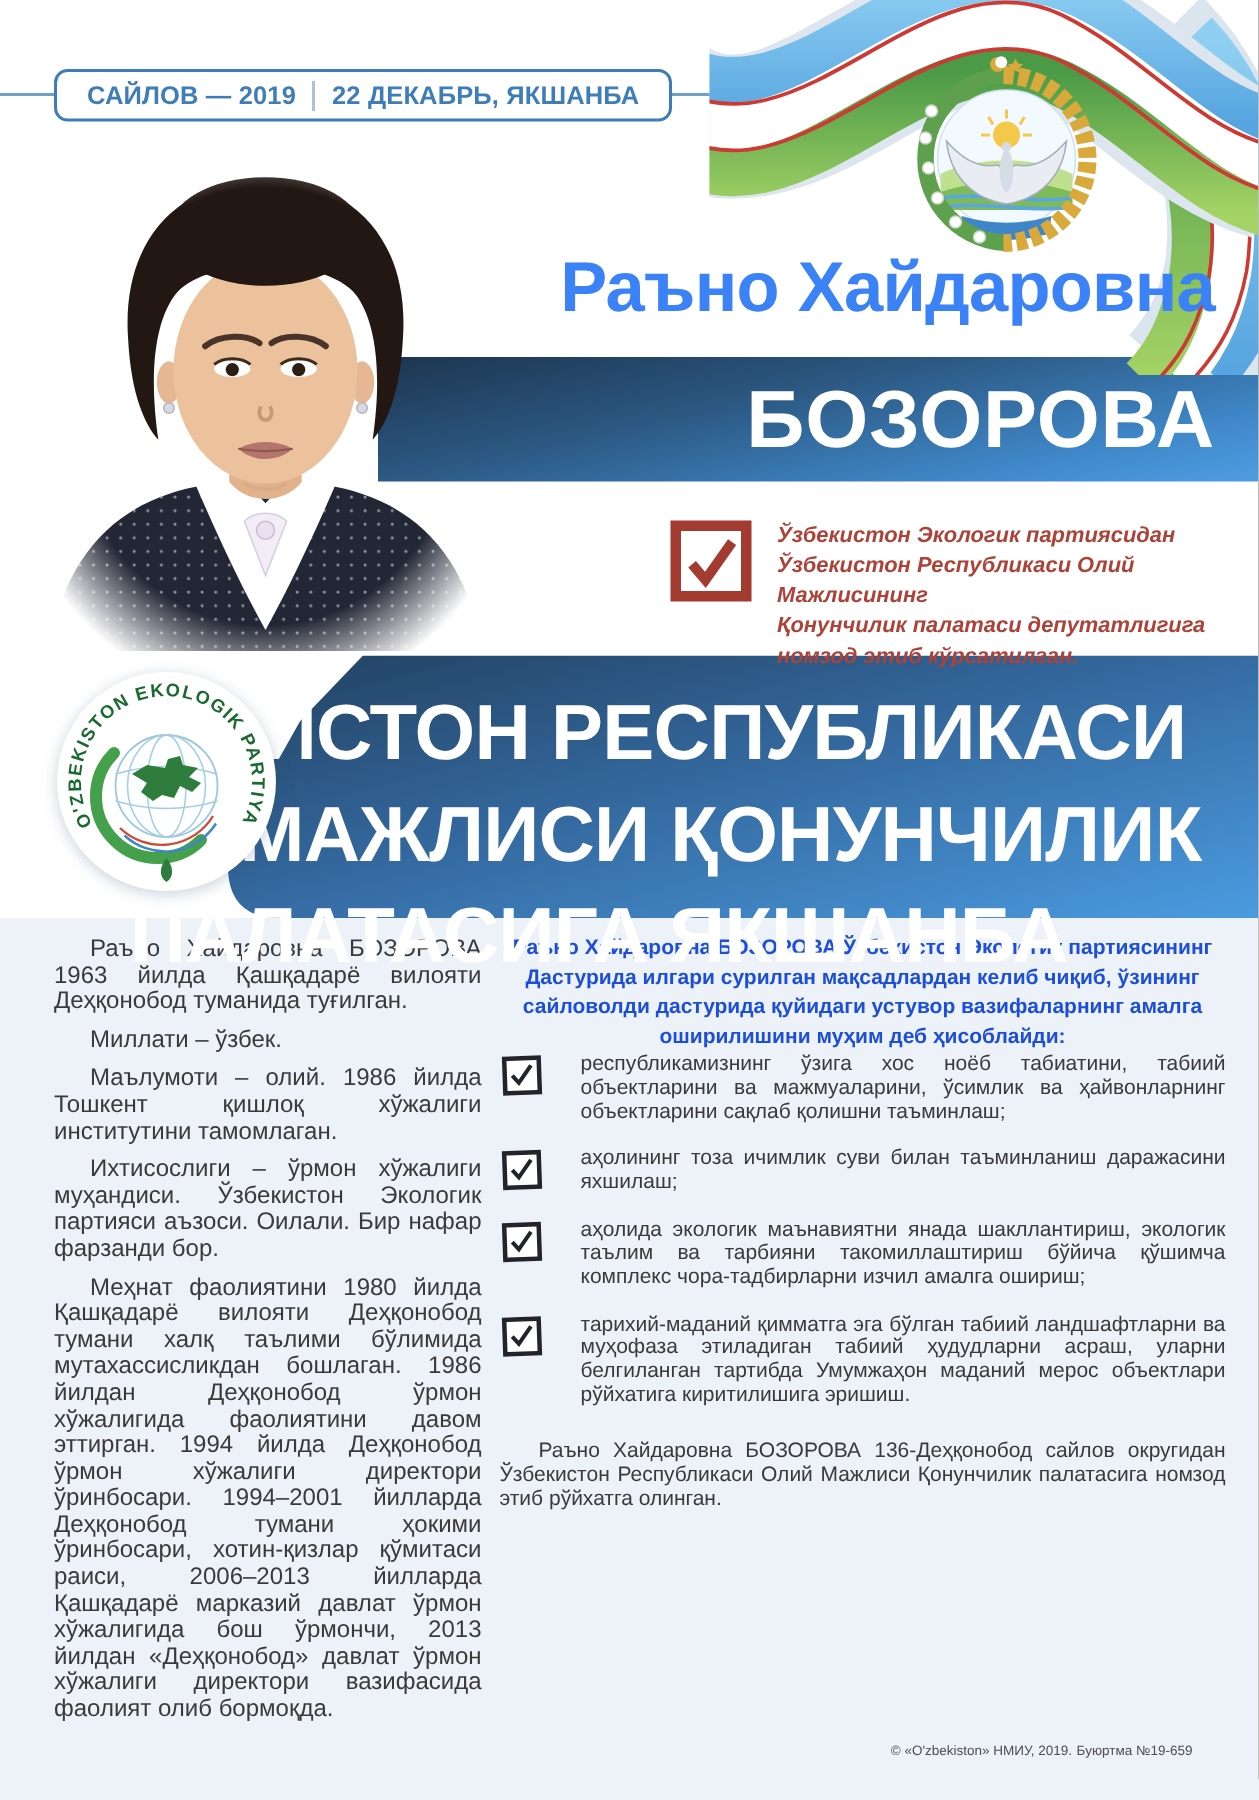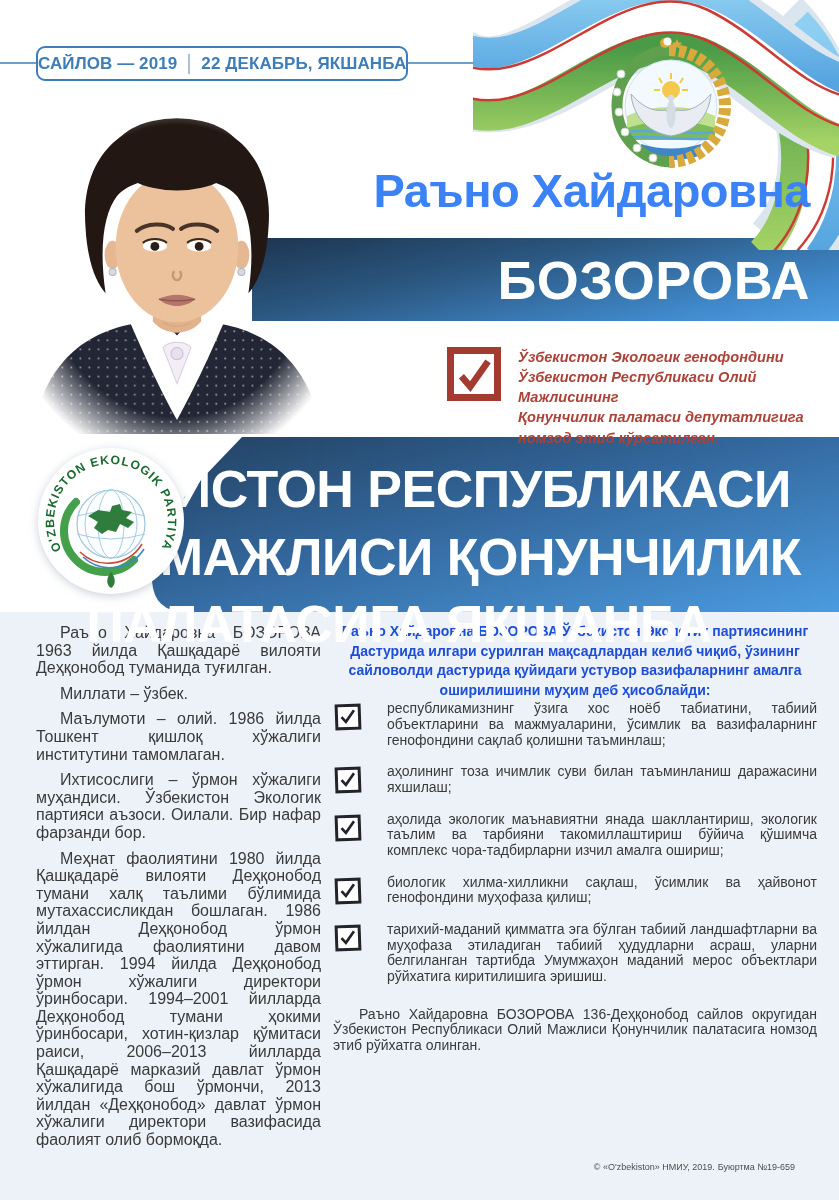--- a/index.html
+++ b/index.html
@@ -1,21 +1,21 @@
 <!DOCTYPE html>
 <html><head>
 <meta charset="utf-8">
 <style>
   html,body{margin:0;padding:0;background:#888;}
   .page{position:relative;width:839px;height:1200px;background:#fff;overflow:hidden;
         font-family:"Liberation Sans","DejaVu Sans",sans-serif;margin:0 auto;}
   
   .top-rule{position:absolute;top:62px;left:0;width:524px;height:2px;background:#6d9fc9;z-index:1;}
   .badge{position:absolute;left:36px;top:46px;height:35px;background:#fff;border:2.5px solid #3e7db8;
-         border-radius:9px;display:flex;align-items:center;padding:0 0;gap:11px;z-index:3;box-sizing:border-box;}
+         border-radius:9px;display:flex;align-items:center;padding:0 20px;gap:11px;z-index:3;box-sizing:border-box;}
   .badge span{color:#3e7db8;font-weight:bold;font-size:17px;letter-spacing:0.1px;white-space:nowrap;}
   .badge .div{width:2px;height:20px;background:#a8c2da;}
   .ribbon{position:absolute;top:0;right:0;width:366px;height:250px;z-index:2;}
   
   .surname-bar{position:absolute;top:238px;left:252px;right:0;height:83px;z-index:1;
      background:linear-gradient(168deg,#1d3550 0%,#2b5780 38%,#3f87c8 78%,#4f9de2 100%);
      display:flex;align-items:center;justify-content:flex-end;padding-right:29px;box-sizing:border-box;text-align:right;}
   .surname-bar span{color:#fff;font-size:54px;font-weight:bold;letter-spacing:0.5px;}
   .first-names{position:absolute;top:163px;right:29px;font-size:47px;font-weight:bold;color:#3b82f6;
      z-index:2;letter-spacing:-0.5px;white-space:nowrap;}
@@ -175,21 +175,21 @@
     </g>
   </svg>
 
   <div class="nomination">
     <div class="nom-box">
       <svg viewBox="0 0 54 54" width="40" height="40">
         <polyline points="10,30 22,44 46,10" stroke="#a33b31" stroke-width="9" fill="none"></polyline>
       </svg>
     </div>
     <div class="nom-text">
-      <div>Ўзбекистон Экологик генофондини</div>
+      <div>Ўзбекистон Экологик партиясидан</div>
       <div>Ўзбекистон Республикаси Олий Мажлисининг</div>
       <div>Қонунчилик палатаси депутатлигига</div>
       <div>номзод этиб кўрсатилган.</div>
     </div>
   </div>
 
   <div class="banner">
     <svg viewBox="0 0 689 175" preserveAspectRatio="none">
       <defs>
         <linearGradient id="bgrad" x1="0" y1="0" x2="1" y2="1">
@@ -241,45 +241,37 @@
 
   <div class="program-col">
     <p class="program-intro">Раъно Хайдаровна БОЗОРОВА Ўзбекистон Экологик партиясининг Дастурида илгари сурилган мақсадлардан келиб чиқиб, ўзининг сайловолди дастурида қуйидаги устувор вазифаларнинг амалга оширилишини муҳим деб ҳисоблайди:</p>
 
     <div class="program-item">
       <div class="item-box">
         <svg viewBox="0 0 27 27" width="19" height="19">
           <polyline points="5,14 11,21 23,5" stroke="#23232b" stroke-width="3.8" fill="none"></polyline>
         </svg>
       </div>
-      <span>республикамизнинг ўзига хос ноёб табиатини, табиий объектларини ва мажмуаларини, ўсимлик ва вазифаларнинг генофондини сақлаб қолишни таъминлаш;</span>
+      <span>республикамизнинг ўзига хос ноёб табиатини, табиий объектларини ва мажмуаларини, ўсимлик ва ҳайвонларнинг объектларини сақлаб қолишни таъминлаш;</span>
     </div>
     <div class="program-item">
       <div class="item-box">
         <svg viewBox="0 0 27 27" width="19" height="19">
           <polyline points="5,14 11,21 23,5" stroke="#23232b" stroke-width="3.8" fill="none"></polyline>
         </svg>
       </div>
       <span>аҳолининг тоза ичимлик суви билан таъминланиш даражасини яхшилаш;</span>
     </div>
     <div class="program-item">
       <div class="item-box">
         <svg viewBox="0 0 27 27" width="19" height="19">
           <polyline points="5,14 11,21 23,5" stroke="#23232b" stroke-width="3.8" fill="none"></polyline>
         </svg>
       </div>
       <span>аҳолида экологик маънавиятни янада шакллантириш, экологик таълим ва тарбияни такомиллаштириш бўйича қўшимча комплекс чора-тадбирларни изчил амалга ошириш;</span>
-    </div>
-    <div class="program-item">
-      <div class="item-box">
-        <svg viewBox="0 0 27 27" width="19" height="19">
-          <polyline points="5,14 11,21 23,5" stroke="#23232b" stroke-width="3.8" fill="none"></polyline>
-        </svg>
-      </div>
-      <span>биологик хилма-хилликни сақлаш, ўсимлик ва ҳайвонот генофондини муҳофаза қилиш;</span>
     </div>
     <div class="program-item">
       <div class="item-box">
         <svg viewBox="0 0 27 27" width="19" height="19">
           <polyline points="5,14 11,21 23,5" stroke="#23232b" stroke-width="3.8" fill="none"></polyline>
         </svg>
       </div>
       <span>тарихий-маданий қимматга эга бўлган табиий ландшафтларни ва муҳофаза этиладиган табиий ҳудудларни асраш, уларни белгиланган тартибда Умумжаҳон маданий мерос объектлари рўйхатига киритилишига эришиш.</span>
     </div>
 

